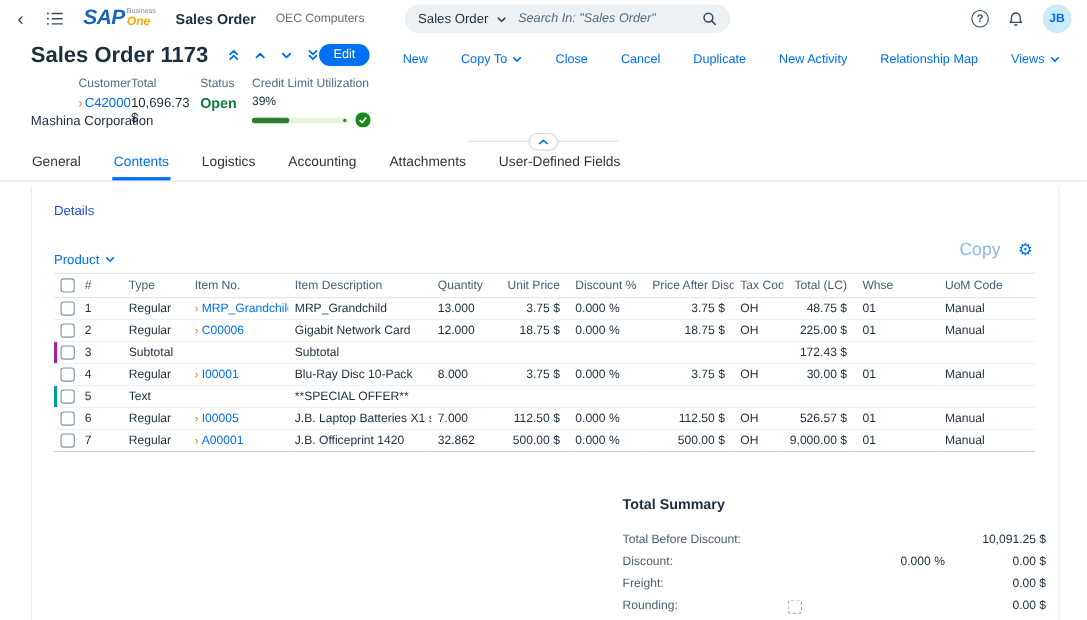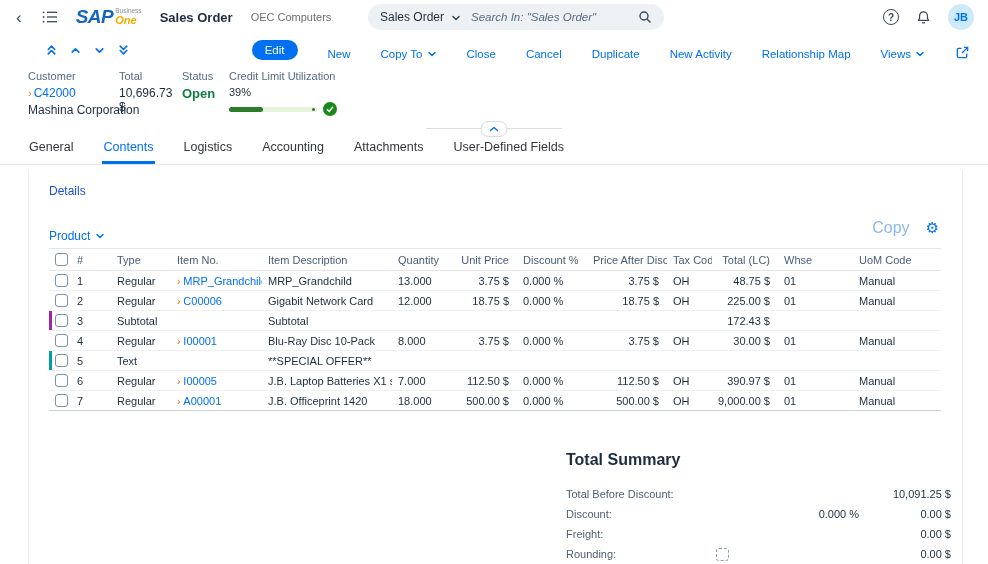--- a/index.html
+++ b/index.html
@@ -51,21 +51,21 @@
   .nav-chevrons { display: flex; align-items: center; gap: 13px; margin-left: 18px; color: #0070f2; }
   .nav-chevrons span { display: inline-flex; cursor: pointer; }
   .actions { margin-left: auto; display: flex; align-items: flex-end; gap: 30px; }
   .btn { color: #0070f2; font-size: 11.5px; padding: 0; display: inline-flex; align-items: center; gap: 4px; white-space: nowrap; }
   .btn.primary { background: #0070f2; color: #fff; border-radius: 14px; padding: 4px 13px; }
   .share-btn { display: inline-flex; align-items: center; cursor: pointer; }
 
   
   .info-row { display: flex; padding: 6px 28px 0; align-items: flex-start; }
   .info-label { font-size: 11px; color: #556b82; margin-bottom: 4px; white-space: nowrap; }
-  .ib-customer { width: 91px; }
+  .ib-customer { width: 91px; text-align: right; }
   .ib-total { width: 63px; }
   .ib-status { width: 47px; }
   .cust-code { font-size: 12px; cursor: pointer; white-space: nowrap; }
   .cust-code .lchev { color: #e9730c; margin-right: 2px; font-size: 11px; }
   .cust-code .code { color: #0070f2; }
   .cust-name { font-size: 12px; margin-top: 3px; white-space: nowrap; }
   .total-value { font-size: 12px; }
   .status-open { font-size: 13px; font-weight: 700; color: #107e3e; }
   .credit-percent { font-size: 11px; color: #1d2d3e; }
   .credit-bar-wrap { display: flex; align-items: center; margin-top: 4px; }
@@ -115,21 +115,21 @@
   tbody tr:last-child td { border-bottom: 1px solid #ccd4da; }
   th.r, td.r { text-align: right; }
   th.sel, td.sel { padding: 0; position: relative; }
   .cb { width: 13px; height: 13px; border: 1px solid #7b91a8; border-radius: 3px; background: #fff; margin-left: 6px; cursor: pointer; }
   .marker { position: absolute; left: 0; top: 0; bottom: 0; width: 3px; }
   .item-cell .lchev { color: #e9730c; margin-right: 3px; font-size: 10px; }
   .item-link { color: #0070f2; cursor: pointer; }
 
   
   .summary { margin: 40px 0 0 517px; width: 385px; }
-  .summary-title { font-size: 16px; font-weight: 700; color: #1d2d3e; margin-bottom: 15px; }
+  .summary-title { font-size: 13px; font-weight: 700; color: #1d2d3e; margin-bottom: 15px; }
   .summary-row { display: flex; align-items: center; height: 20px; font-size: 11px; }
   .s-label { width: 150px; color: #4f5e70; white-space: nowrap; }
   .s-mid { width: 143px; display: flex; justify-content: flex-end; align-items: center; color: #1d2d3e; }
   .s-mid.left { justify-content: flex-start; }
   .s-value { flex: 1; text-align: right; color: #1d2d3e; }
   .cb2 { width: 13px; height: 13px; border: 1px dashed #8d9aa8; border-radius: 3px; background: #fbfcfd; cursor: pointer; }
 </style>
 </head>
 <body>
 
@@ -177,20 +177,21 @@
       <svg width="15" height="16" viewBox="0 0 16 16" fill="none" stroke="#354a5f" stroke-width="1.3">
         <path d="M8 2.5a4.2 4.2 0 0 0-4.2 4.2v2.8L2.5 11.5h11L12.2 9.5V6.7A4.2 4.2 0 0 0 8 2.5z" stroke-linejoin="round"></path>
         <path d="M6.7 13.5a1.4 1.4 0 0 0 2.6 0"></path>
       </svg>
     </span>
     <div class="avatar">JB</div>
   </div>
 </header>
 
 <div class="title-row">
+  <span class="page-title">Sales Order 1173</span>
   <span class="nav-chevrons">
     <span>
       <svg width="11" height="12" viewBox="0 0 10 11">
           <polyline points="2,5 5,2 8,5" fill="none" stroke="currentColor" stroke-width="1.5" stroke-linecap="round" stroke-linejoin="round"></polyline>
           <polyline points="2,9 5,6 8,9" fill="none" stroke="currentColor" stroke-width="1.5" stroke-linecap="round" stroke-linejoin="round"></polyline>
         </svg>
     </span>
     <span>
       <svg width="11" height="11" viewBox="0 0 10 10">
           <polyline points="2,6.5 5,3.5 8,6.5" fill="none" stroke="currentColor" stroke-width="1.5" stroke-linecap="round" stroke-linejoin="round"></polyline>
@@ -448,33 +449,33 @@
           </td>
           <td class="">6</td>
           <td class="">Regular</td>
           <td class="item-cell"><span class="lchev">›</span><span class="item-link">I00005</span></td>
           <td class="">J.B. Laptop Batteries X1 series</td>
           <td class="">7.000</td>
           <td class="r">112.50 $</td>
           <td class="">0.000 %</td>
           <td class="r">112.50 $</td>
           <td class="">OH</td>
-          <td class="r">390.97 $</td>
+          <td class="r">526.57 $</td>
           <td class="">01</td>
           <td class="">Manual</td>
         </tr>
         <tr>
           <td class="sel">
             <div class="cb"></div>
           </td>
           <td class="">7</td>
           <td class="">Regular</td>
           <td class="item-cell"><span class="lchev">›</span><span class="item-link">A00001</span></td>
           <td class="">J.B. Officeprint 1420</td>
-          <td class="">18.000</td>
+          <td class="">32.862</td>
           <td class="r">500.00 $</td>
           <td class="">0.000 %</td>
           <td class="r">500.00 $</td>
           <td class="">OH</td>
           <td class="r">9,000.00 $</td>
           <td class="">01</td>
           <td class="">Manual</td>
         </tr>
       </tbody>
   </table>

